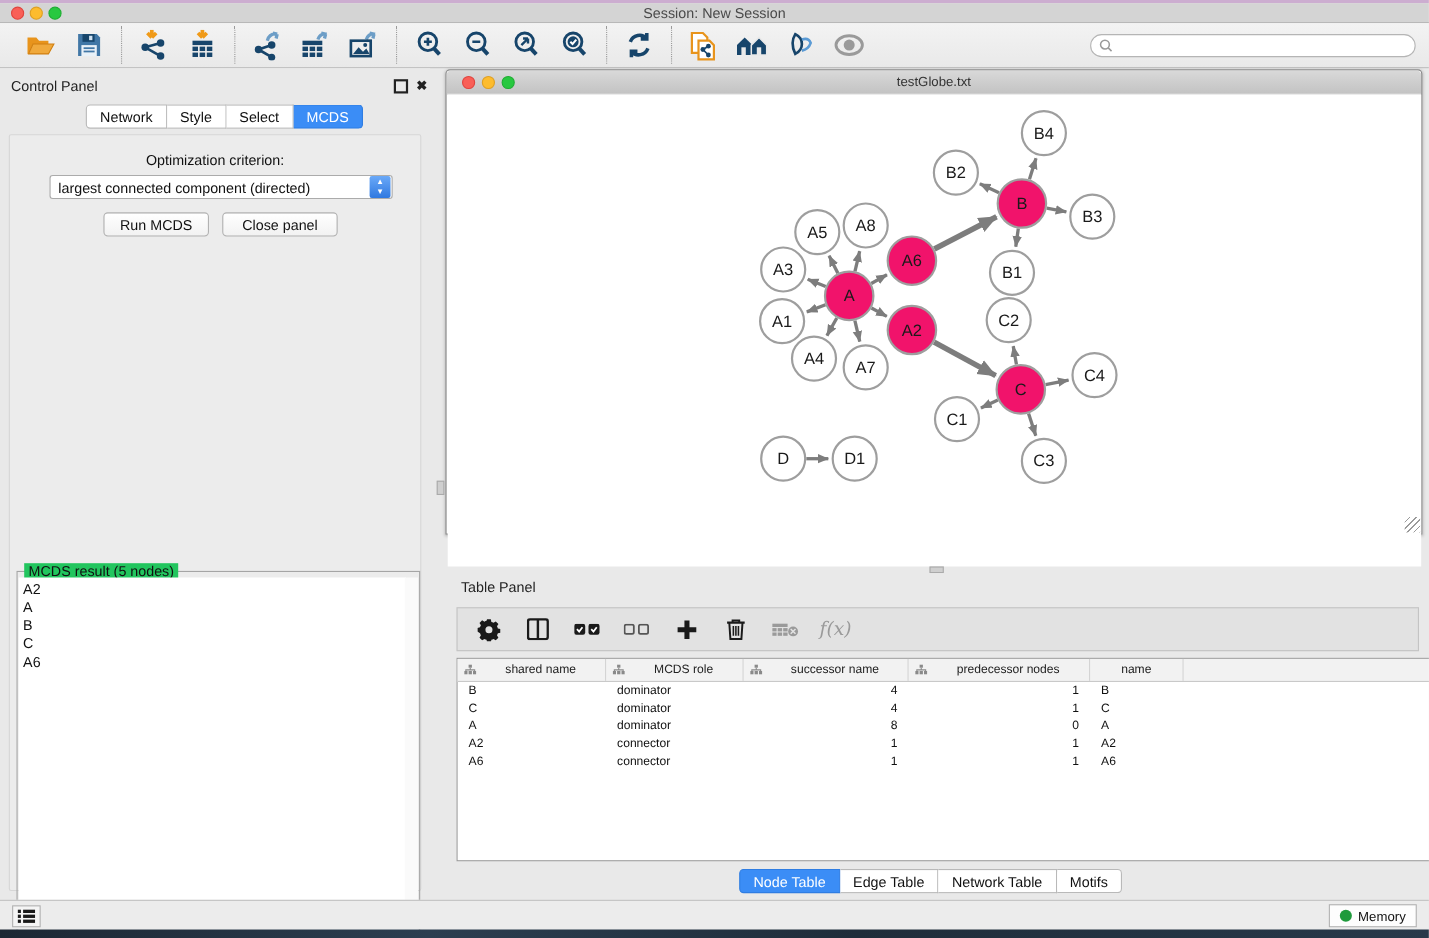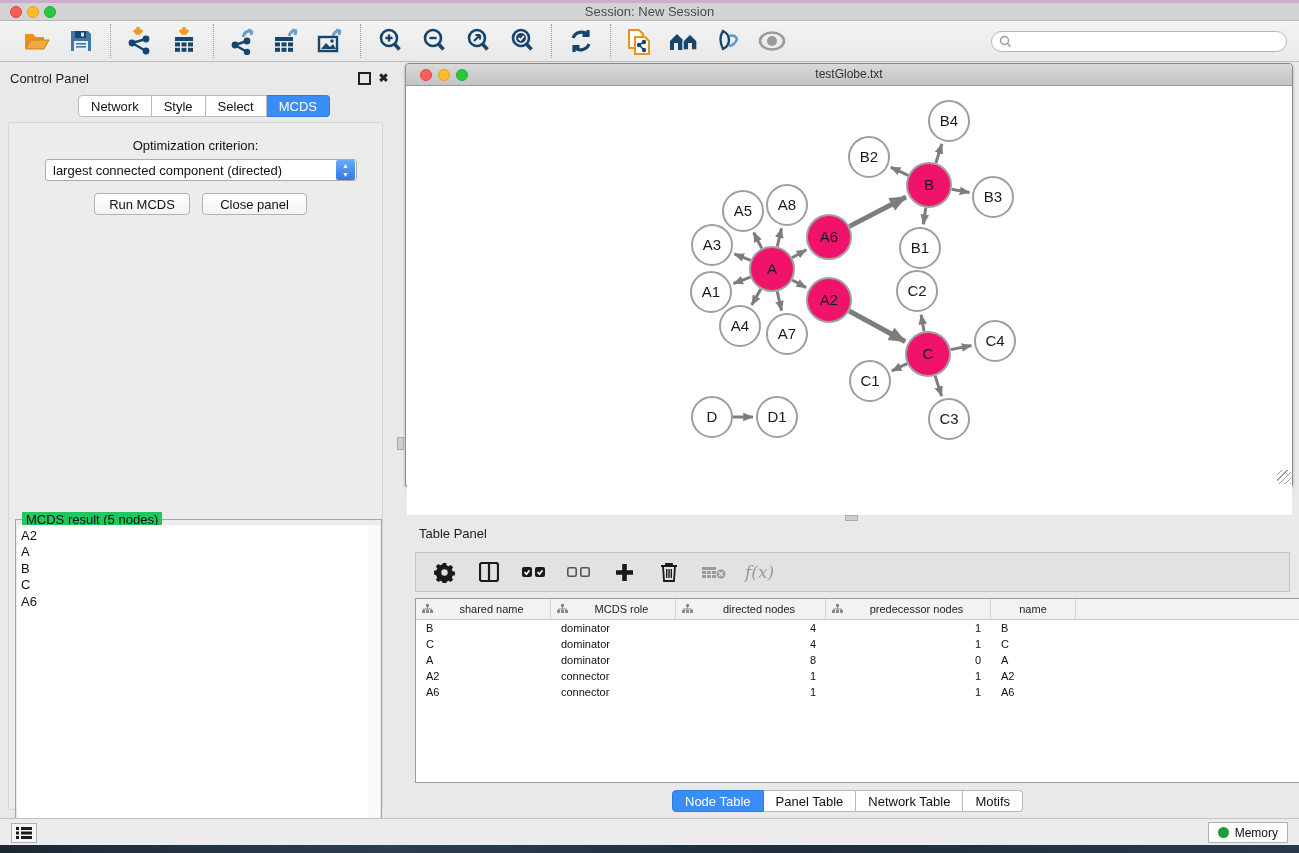--- a/index.html
+++ b/index.html
@@ -480,21 +480,21 @@
           <span class="lbl">MCDS role</span>
         </div>
         <div class="nt-col" style="width: 150px;">
           <svg class="tree-ico" width="11" height="10" viewBox="0 0 11 10">
             <rect x="4" y="0" width="3" height="3" fill="#8a8a8a"></rect>
             <rect x="0" y="6" width="3" height="3" fill="#8a8a8a"></rect>
             <rect x="4" y="6" width="3" height="3" fill="#8a8a8a"></rect>
             <rect x="8" y="6" width="3" height="3" fill="#8a8a8a"></rect>
             <path d="M5.5 3 v2 M1.5 6 v-1 h8 v1" stroke="#8a8a8a" fill="none"></path>
           </svg>
-          <span class="lbl">directed nodes</span>
+          <span class="lbl">successor name</span>
         </div>
         <div class="nt-col" style="width: 165px;">
           <svg class="tree-ico" width="11" height="10" viewBox="0 0 11 10">
             <rect x="4" y="0" width="3" height="3" fill="#8a8a8a"></rect>
             <rect x="0" y="6" width="3" height="3" fill="#8a8a8a"></rect>
             <rect x="4" y="6" width="3" height="3" fill="#8a8a8a"></rect>
             <rect x="8" y="6" width="3" height="3" fill="#8a8a8a"></rect>
             <path d="M5.5 3 v2 M1.5 6 v-1 h8 v1" stroke="#8a8a8a" fill="none"></path>
           </svg>
           <span class="lbl">predecessor nodes</span>
@@ -536,21 +536,21 @@
           <div class="nt-cell" style="width: 135px;">A6</div>
           <div class="nt-cell" style="width: 125px;">connector</div>
           <div class="nt-cell num" style="width: 150px;">1</div>
           <div class="nt-cell num" style="width: 165px;">1</div>
           <div class="nt-cell" style="width: 85px;">A6</div>
         </div>
       </div>
   </div>
   <div id="tp-tabs">
       <div class="seg-tab selected">Node Table</div>
-      <div class="seg-tab">Panel Table</div>
+      <div class="seg-tab">Edge Table</div>
       <div class="seg-tab">Network Table</div>
       <div class="seg-tab">Motifs</div>
     </div>
 </div>
 
 <div id="status-bar" class="abs">
   <div id="list-btn">
     <svg width="16" height="14" viewBox="0 0 16 14">
         <g fill="#1a1a1a">
           <rect x="0" y="1" width="3" height="3"></rect>

